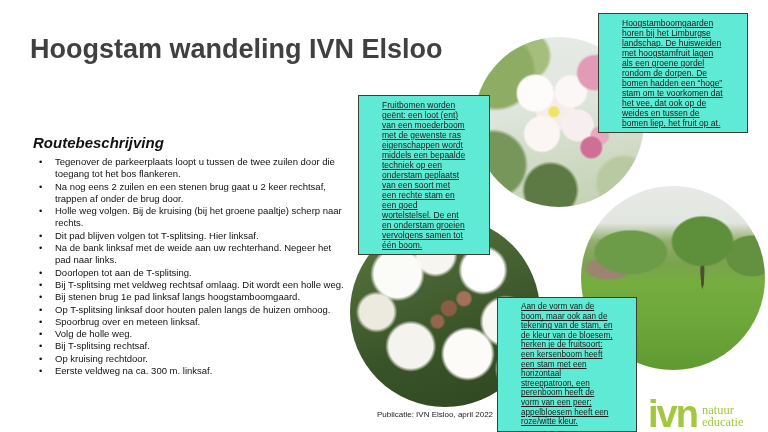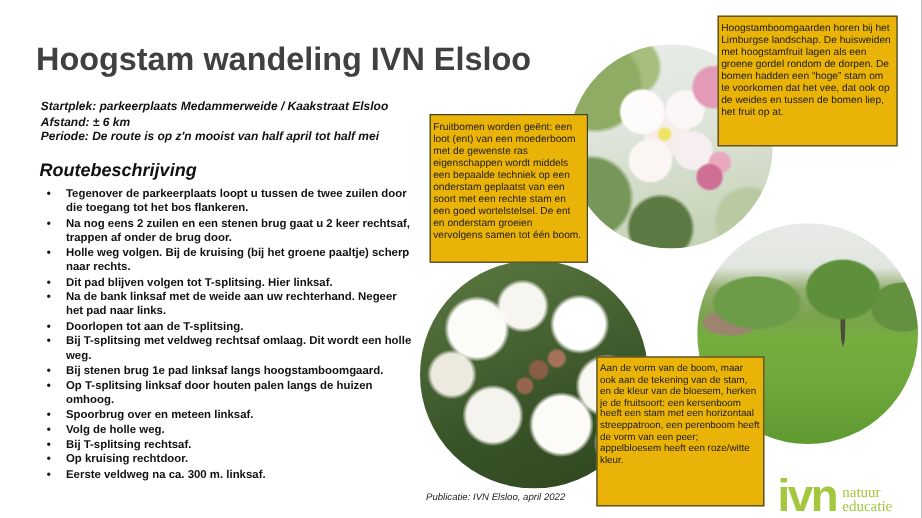--- a/index.html
+++ b/index.html
@@ -64,37 +64,37 @@
     position:absolute;left:34px;top:84px;z-index:2;
     font-size:10px;font-weight:bold;font-style:italic;line-height:12.5px;
   }
   .route-heading{
     position:absolute;left:33px;top:134px;margin:0;z-index:2;
     font-size:15px;font-weight:bold;font-style:italic;
   }
   .route-list{
     position:absolute;left:33px;top:156px;width:314px;z-index:2;
     margin:0;padding:0;list-style:none;
-    font-size:9.5px;font-weight:bold;line-height:12.3px;
+    font-size:9.5px;font-weight:normal;line-height:12.3px;
   }
   .route-list li{position:relative;padding-left:22px;}
   .route-list li::before{content:"\2022";position:absolute;left:6px;}
   
   .infobox{
     position:absolute;z-index:3;box-sizing:border-box;
-    background:#eab308;border:1px solid #3f3f30;
-    padding:4px 2px;font-size:8.5px;line-height:10px;color:#1b1b1b;
+    background:#5eead4;border:1px solid #3f3f30;
+    padding:4px 23px;font-size:8.5px;line-height:10px;color:#1b1b1b;text-decoration:underline;
   }
   .box-a{left:598px;top:13px;width:150px;min-height:109px;}
   .box-b{left:358px;top:84px;width:132px;min-height:124px;margin-top:11px;}
   .box-c{left:497px;top:297px;width:140px;min-height:125px;font-size:8.2px;line-height:9.6px;}
   
   .publication{
     position:absolute;left:355px;top:410px;width:160px;z-index:2;
-    font-size:8px;font-style:italic;color:#222;
+    text-align:center;font-size:8px;color:#222;
   }
   .logo{
     position:absolute;left:648px;top:399px;z-index:4;
     display:flex;align-items:flex-end;color:#a3c83e;
   }
   .logo-ivn{
     font-size:38px;font-weight:bold;line-height:30px;letter-spacing:-2px;
   }
   .logo-tagline{
     display:flex;flex-direction:column;margin-left:5px;margin-bottom:1px;
@@ -105,25 +105,20 @@
 <body>
 
 <div class="slide">
 
   <div class="photo photo-blossom"></div>
   <div class="photo photo-landscape"></div>
   <div class="photo photo-cherry"></div>
 
   <h1 class="title">Hoogstam wandeling IVN Elsloo</h1>
 
-  <div class="meta">
-    <div>Startplek: parkeerplaats Medammerweide / Kaakstraat Elsloo</div>
-    <div>Afstand: ± 6 km</div>
-    <div>Periode: De route is op z'n mooist van half april tot half mei</div>
-  </div>
 
   <h2 class="route-heading">Routebeschrijving</h2>
 
   <ul class="route-list">
       <li>Tegenover de parkeerplaats loopt u tussen de twee zuilen door die toegang tot het bos flankeren.</li>
       <li>Na nog eens 2 zuilen en een stenen brug gaat u 2 keer rechtsaf, trappen af onder de brug door.</li>
       <li>Holle weg volgen. Bij de kruising (bij het groene paaltje) scherp naar rechts.</li>
       <li>Dit pad blijven volgen tot T-splitsing. Hier linksaf.</li>
       <li>Na de bank linksaf met de weide aan uw rechterhand. Negeer het pad naar links.</li>
       <li>Doorlopen tot aan de T-splitsing.</li>

